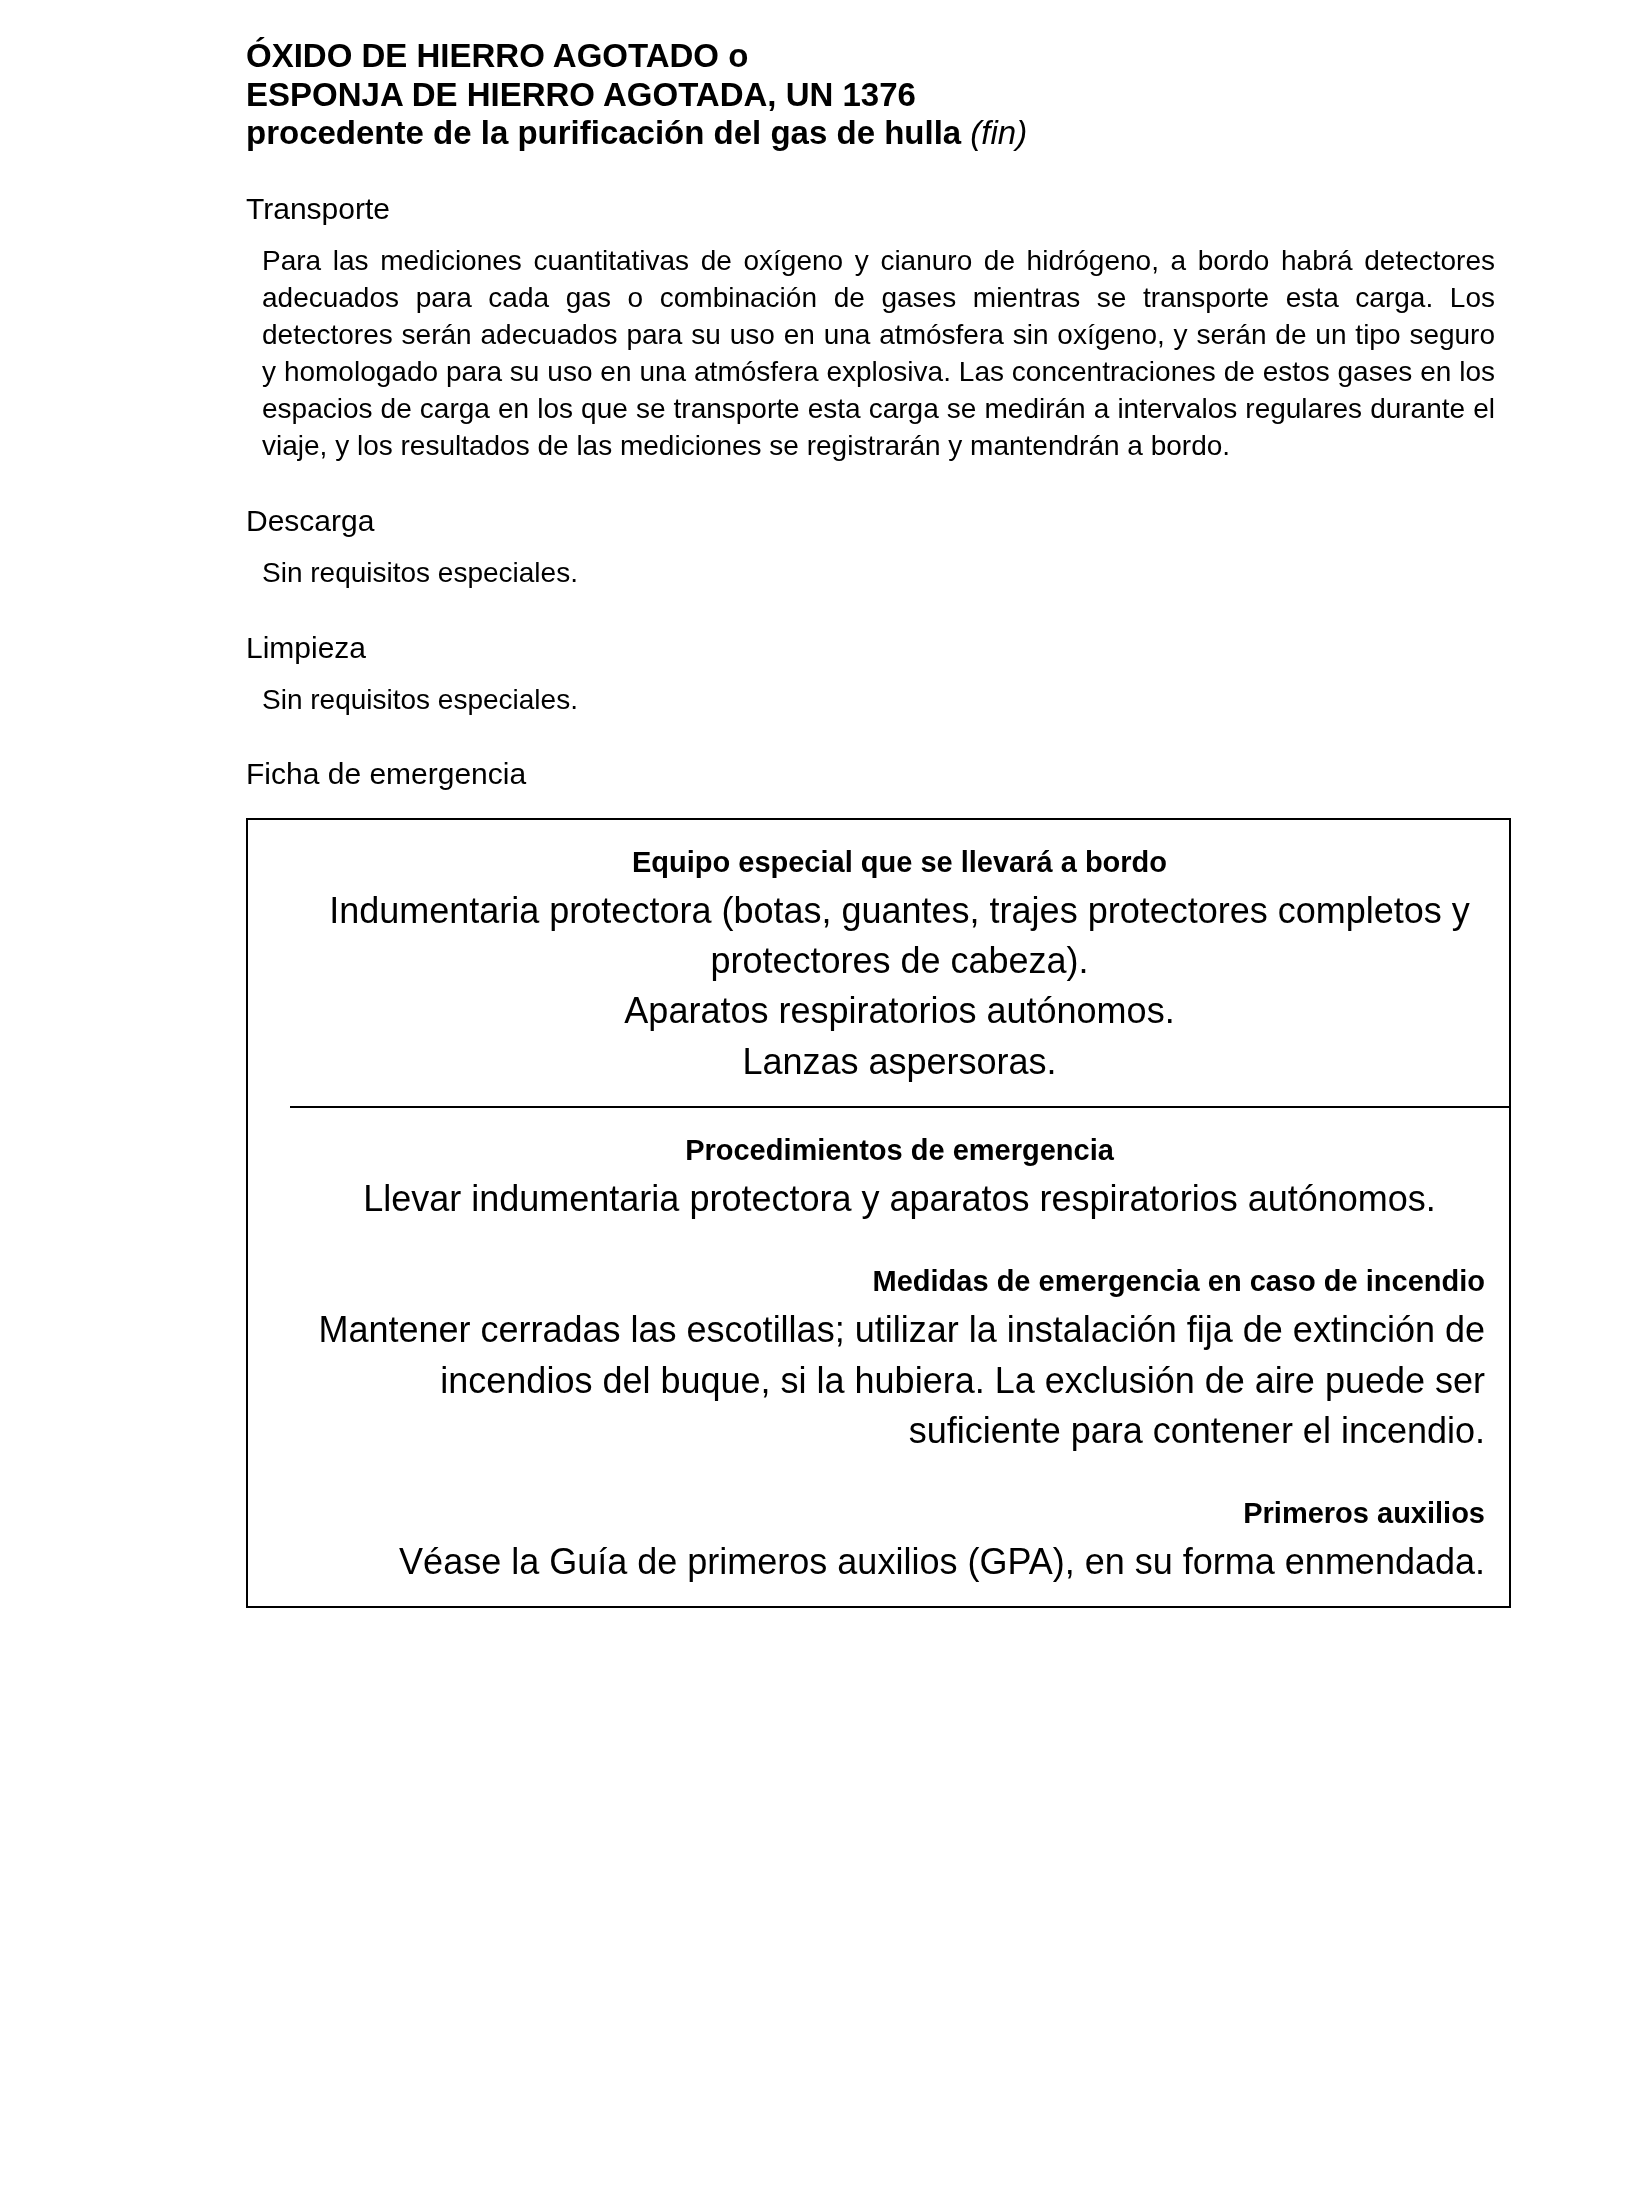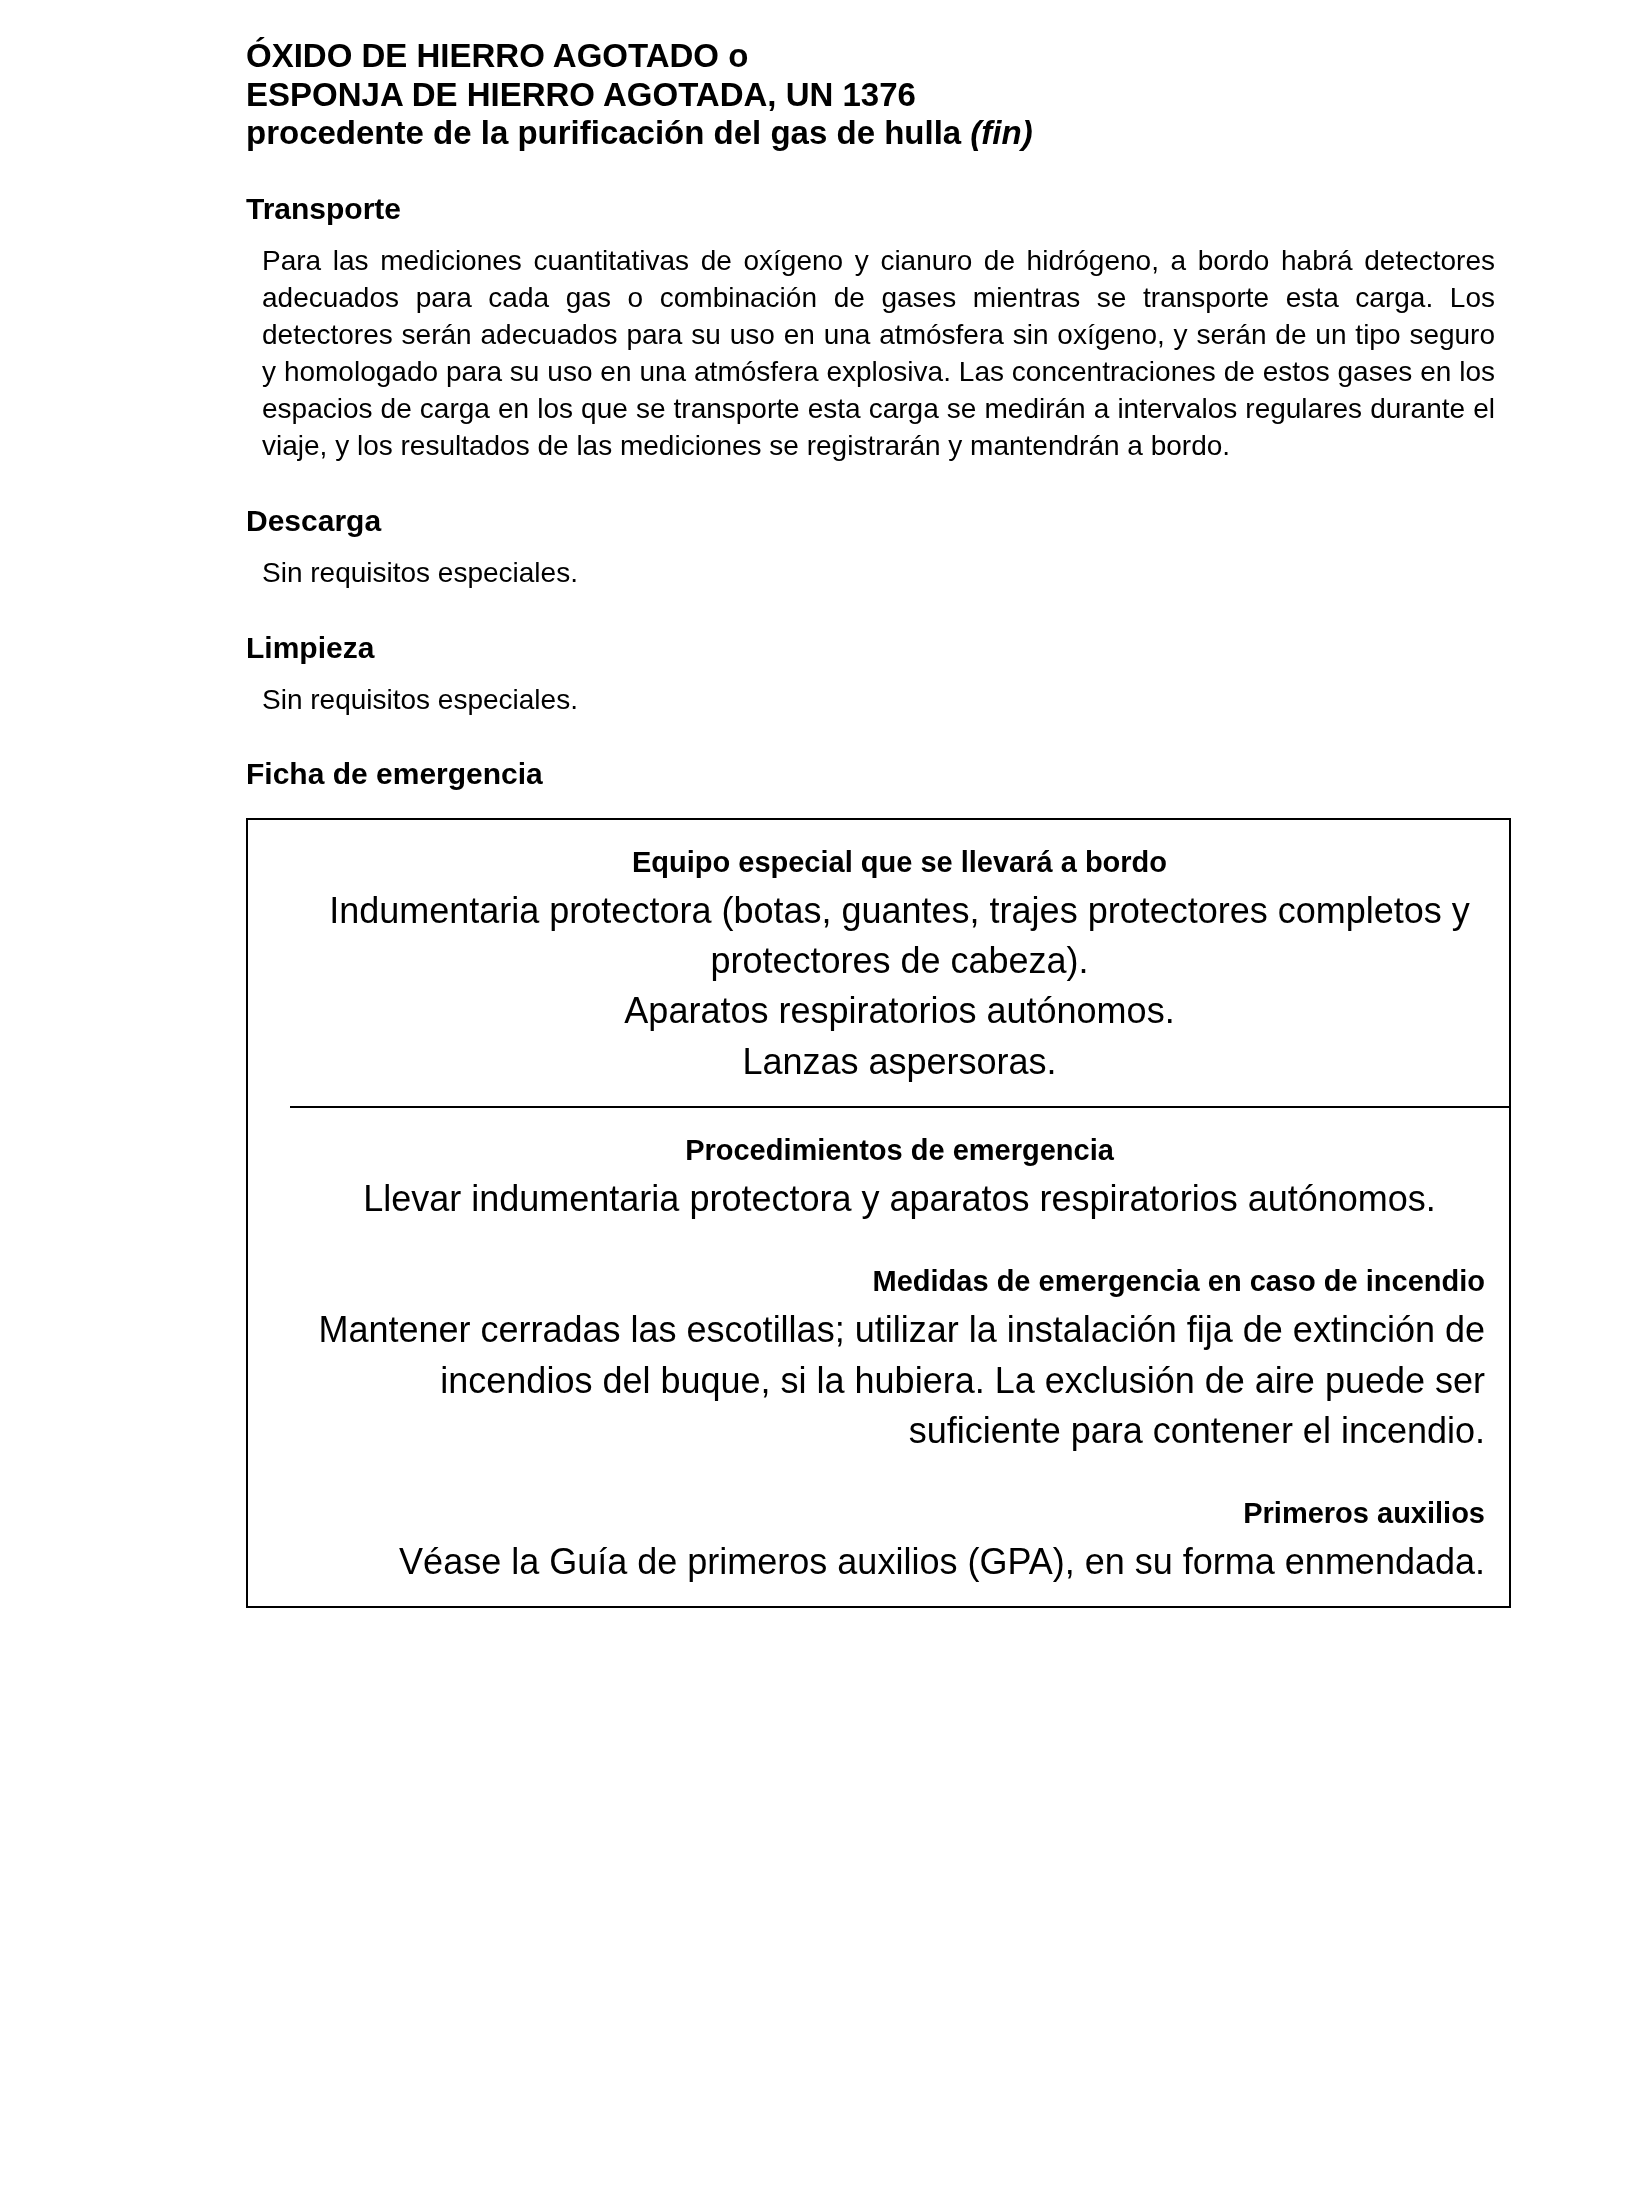--- a/index.html
+++ b/index.html
@@ -20,26 +20,26 @@
     overflow: hidden;
     background: #ffffff;
   }
   .doc-title {
     font-size: 33px;
     font-weight: 700;
     line-height: 1.17;
     margin: 0 0 38px 0;
   }
   .doc-title .fin {
-    font-weight: 700;
+    font-weight: 400;
     font-style: italic;
   }
   .sec-heading {
     font-size: 30px;
-    font-weight: 700;
+    font-weight: 400;
     line-height: 1.2;
     margin: 38px 0 9.5px 0;
   }
   .sec-body {
     font-size: 28px;
     line-height: 1.32;
     margin: 16px;
   }
   .justify { text-align: justify; }
   .card {

